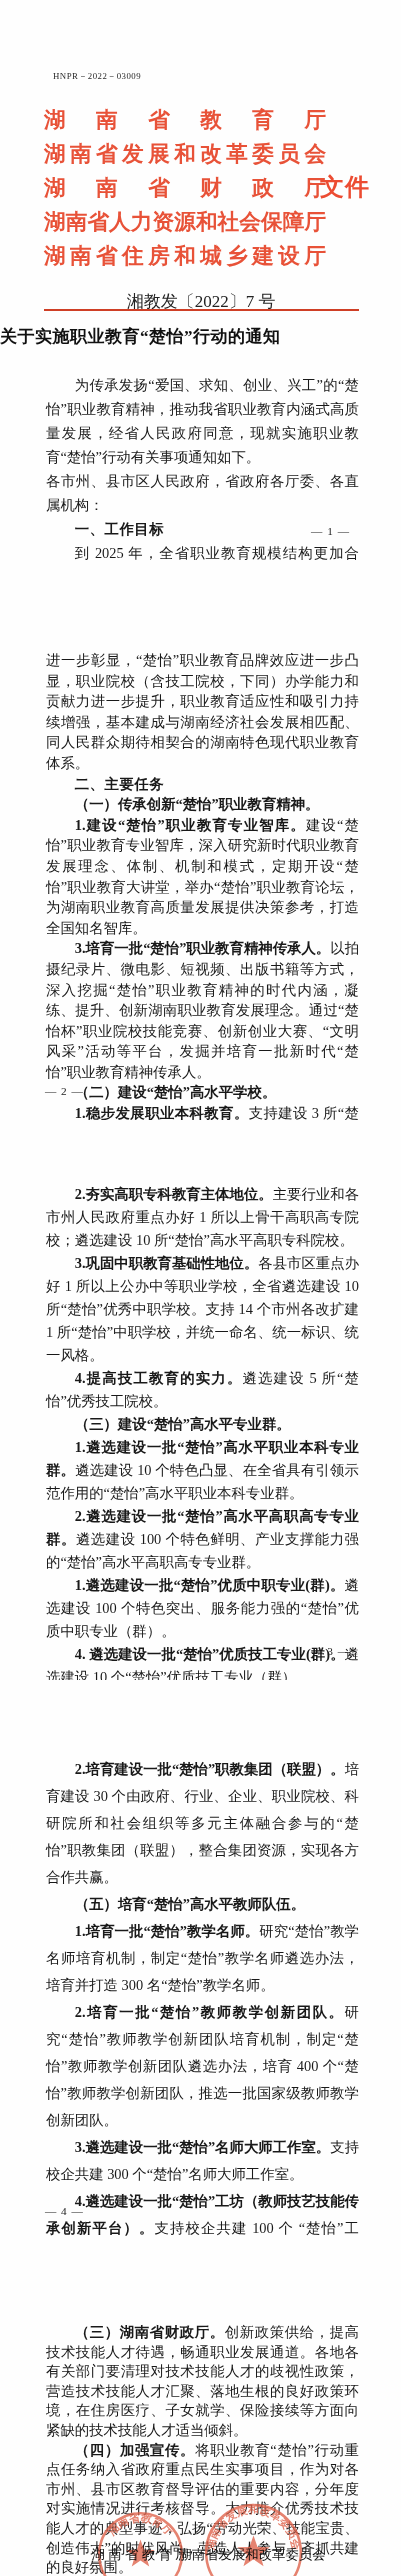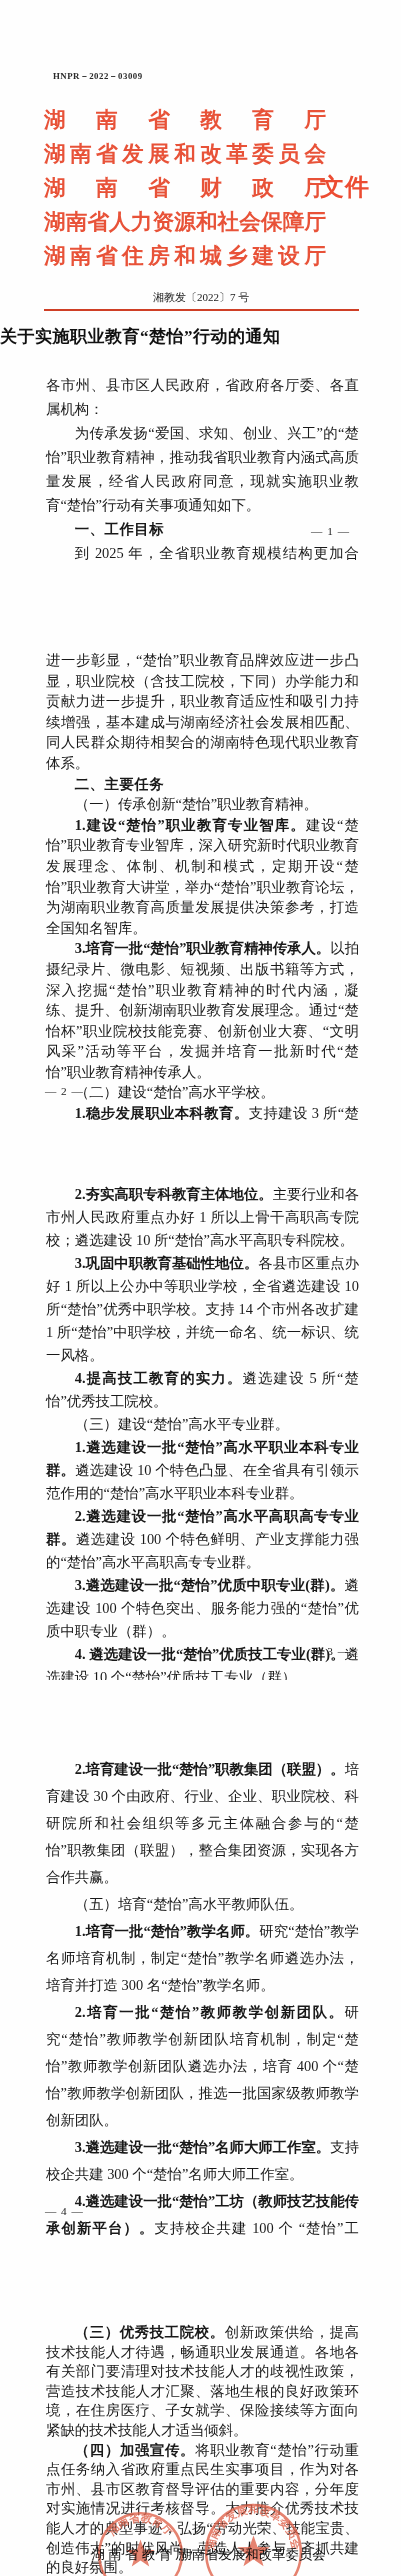--- a/index.html
+++ b/index.html
@@ -11,40 +11,40 @@
     background:#fefefe;
     font-family:"Liberation Serif","DejaVu Serif",serif;
     color:#1c1c1c;
     overflow:hidden;
   }
   .page{position:relative;width:402px;height:560px;background:#fefefe;}
 
   
   .ref-code{
     position:absolute;left:53px;top:71px;
-    font-size:8.8px;letter-spacing:0.5px;color:#2a2a2a;font-weight:bold;
+    font-size:8.8px;letter-spacing:0.5px;color:#2a2a2a;
   }
   .agency-block{
     position:absolute;left:44px;top:103px;width:282px;
   }
   .agency-line{
     font-size:21.6px;line-height:34px;font-weight:700;
     color:#e85238;
     text-align:justify;text-align-last:justify;
     white-space:nowrap;
   }
   .file-suffix{
     position:absolute;left:320px;top:171px;width:44px;
     font-size:24px;font-weight:700;color:#ec4c32;letter-spacing:1px;
     white-space:nowrap;
     text-align:center;
   }
   .doc-number{
     position:absolute;left:0;top:290px;width:402px;
-    text-align:center;font-size:11px;color:#222;
+    text-align:center;font-size:17px;color:#222;
   }
   .red-rule{
     position:absolute;left:44px;top:309px;width:315px;height:1.5px;
     background:#cf3f26;
   }
   .doc-title{
     position:absolute;left:0;top:325px;width:402px;
     text-align:left;font-size:17px;font-weight:700;letter-spacing:0.5px;color:#111;
   }
 
@@ -60,21 +60,21 @@
   .p4 .body-col{top:76px;line-height:27px;}
   .p5 .body-col{top:83px;line-height:19.6px;}
   .blk{margin:0;}
   .blk.salutation{text-indent:0;}
   .blk.para{text-indent:2em;}
   .blk.para_cont{text-indent:0;margin-top:25px;}
   .blk.h1{
     text-indent:2em;font-weight:700;letter-spacing:0.5px;
     font-family:"Liberation Sans","DejaVu Sans",sans-serif;
   }
-  .blk.h2{text-indent:2em;font-weight:400;}
+  .blk.h2{text-indent:2em;font-weight:700;}
   .lead{font-weight:600;}
 
   .page-num{
     position:absolute;bottom:23px;
     font-size:11.3px;color:#222;letter-spacing:1px;white-space:nowrap;
   }
   .page-num.right{right:52px;}
   .page-num.left{left:45px;}
 
   
@@ -99,22 +99,22 @@
       <div class="agency-line">湖南省人力资源和社会保障厅</div>
       <div class="agency-line">湖南省住房和城乡建设厅</div>
     </div>
     <div class="file-suffix">文件</div>
 
     <div class="doc-number">湘教发〔2022〕7 号</div>
     <div class="red-rule"></div>
     <div class="doc-title">关于实施职业教育“楚怡”行动的通知</div>
 
     <div class="body-col">
+        <div class="blk para">为传承发扬“爱国、求知、创业、兴工”的“楚怡”职业教育精神，推动我省职业教育内涵式高质量发展，经省人民政府同意，现就实施职业教育“楚怡”行动有关事项通知如下。</div>
         <div class="blk salutation">各市州、县市区人民政府，省政府各厅委、各直属机构：</div>
-        <div class="blk para">为传承发扬“爱国、求知、创业、兴工”的“楚怡”职业教育精神，推动我省职业教育内涵式高质量发展，经省人民政府同意，现就实施职业教育“楚怡”行动有关事项通知如下。</div>
         <div class="blk h1">一、工作目标</div>
         <div class="blk para">到 2025 年，全省职业教育规模结构更加合理，职业教育类型特色更加鲜明，职业教育发展环境更加优化，“楚怡”职业教育精神</div>
       </div>
     <div class="page-num right">— 1 —</div>
   </div>
 
   <div class="page p2">
     <div class="body-col">
         <div class="blk para_cont">进一步彰显，“楚怡”职业教育品牌效应进一步凸显，职业院校（含技工院校，下同）办学能力和贡献力进一步提升，职业教育适应性和吸引力持续增强，基本建成与湖南经济社会发展相匹配、同人民群众期待相契合的湖南特色现代职业教育体系。</div>
         <div class="blk h1">二、主要任务</div>
@@ -128,21 +128,21 @@
   </div>
 
   <div class="page p3">
     <div class="body-col">
         <div class="blk para"><span class="lead">2.夯实高职专科教育主体地位。</span>主要行业和各市州人民政府重点办好 1 所以上骨干高职高专院校；遴选建设 10 所“楚怡”高水平高职专科院校。</div>
         <div class="blk para"><span class="lead">3.巩固中职教育基础性地位。</span>各县市区重点办好 1 所以上公办中等职业学校，全省遴选建设 10 所“楚怡”优秀中职学校。支持 14 个市州各改扩建 1 所“楚怡”中职学校，并统一命名、统一标识、统一风格。</div>
         <div class="blk para"><span class="lead">4.提高技工教育的实力。</span>遴选建设 5 所“楚怡”优秀技工院校。</div>
         <div class="blk h2">（三）建设“楚怡”高水平专业群。</div>
         <div class="blk para"><span class="lead">1.遴选建设一批“楚怡”高水平职业本科专业群。</span>遴选建设 10 个特色凸显、在全省具有引领示范作用的“楚怡”高水平职业本科专业群。</div>
         <div class="blk para"><span class="lead">2.遴选建设一批“楚怡”高水平高职高专专业群。</span>遴选建设 100 个特色鲜明、产业支撑能力强的“楚怡”高水平高职高专专业群。</div>
-        <div class="blk para"><span class="lead">3.遴选建设一批“楚怡”优质中职专业(群)。</span>遴选建设 100 个特色突出、服务能力强的“楚怡”优质中职专业（群）。</div>
+        <div class="blk para"><span class="lead">1.遴选建设一批“楚怡”优质中职专业(群)。</span>遴选建设 100 个特色突出、服务能力强的“楚怡”优质中职专业（群）。</div>
         <div class="blk para"><span class="lead">4. 遴选建设一批“楚怡”优质技工专业(群)。</span>遴选建设 10 个“楚怡”优质技工专业（群）。</div>
         <div class="blk h2">（四）建设“楚怡”产教融合创新平台。</div>
         <div class="blk para"><span class="lead">1.遴选建设一批“楚怡”产教融合实训基地。</span>支持建设 80 个集教育教学、职业培训和职业技能竞赛等于一体的“楚怡”产教融合实训基地，充分发挥基地在科学管理、教学改革、机制创新、生产性实训等方面的示范辐射作用。</div>
       </div>
     <div class="page-num right">— 3 —</div>
   </div>
 
   <div class="page p4">
     <div class="body-col">
         <div class="blk para"><span class="lead">2.培育建设一批“楚怡”职教集团（联盟）。</span>培育建设 30 个由政府、行业、企业、职业院校、科研院所和社会组织等多元主体融合参与的“楚怡”职教集团（联盟），整合集团资源，实现各方合作共赢。</div>
@@ -153,21 +153,21 @@
         <div class="blk para"><span class="lead">4.遴选建设一批“楚怡”工坊（教师技艺技能传承创新平台）。</span>支持校企共建 100 个 “楚怡”工坊，充分发挥“楚怡”工坊在名师带徒、技艺交流和工匠精神传承等方面的独特作用。</div>
         <div class="blk h1">三、组织实施</div>
         <div class="blk para"><span class="lead">（一）加强组织领导。</span>省职业教育工作联席会议成员单位按照各自职能职责，扎实推进职业教育“楚怡”行动实施。各市州、县市区要细化分解目标任务，科学安排建设进度，确保各项工作有序完成。</div>
         <div class="blk para"><span class="lead">（二）加大经费投入。</span>建立多元化筹资渠道。省财政对职业教育“楚怡”行动给予专项补助，原则上通过统筹“楚怡”中职学校建设补助资金以及职业教育等相关专项资金落实。同时，统筹用好地方政府专项债券，引导和推动各市州、县市区加大职业教育“楚怡”行动资金投入。积极争取社会资金支持。切实加强经费使用管理，提高资金使用绩效。</div>
       </div>
     <div class="page-num left">— 4 —</div>
   </div>
 
   <div class="page p5">
     <div class="body-col">
-        <div class="blk para"><span class="lead">（三）优秀技工院校。</span>创新政策供给，提高技术技能人才待遇，畅通职业发展通道。各地各有关部门要清理对技术技能人才的歧视性政策，营造技术技能人才汇聚、落地生根的良好政策环境，在住房医疗、子女就学、保险接续等方面向紧缺的技术技能人才适当倾斜。</div>
+        <div class="blk para"><span class="lead">（三）湖南省财政厅。</span>创新政策供给，提高技术技能人才待遇，畅通职业发展通道。各地各有关部门要清理对技术技能人才的歧视性政策，营造技术技能人才汇聚、落地生根的良好政策环境，在住房医疗、子女就学、保险接续等方面向紧缺的技术技能人才适当倾斜。</div>
         <div class="blk para"><span class="lead">（四）加强宣传。</span>将职业教育“楚怡”行动重点任务纳入省政府重点民生实事项目，作为对各市州、县市区教育督导评估的重要内容，分年度对实施情况进行考核督导。大力推介优秀技术技能人才的典型事迹，弘扬“劳动光荣、技能宝贵、创造伟大”的时代风尚，营造人人参与、齐抓共建的良好氛围。</div>
       </div>
     <div id="seal-layer">
         <div class="seal" style="left: 94px; top: 268px;"><svg width="93" height="93" viewBox="0 0 180 180">
             <defs>
               <path id="arc0" d="M 32.0 117.0 A 64 64 0 1 1 148.0 117.0"></path>
             </defs>
             <circle cx="90" cy="90" r="80" fill="none" stroke="#df6149" stroke-width="5"></circle>
             <polygon points="90.0,61.2 83.2,80.6 62.6,81.1 79.0,93.6 73.1,113.3 90.0,101.6 106.9,113.3 101.0,93.6 117.4,81.1 96.8,80.6" fill="#df6149"></polygon>
             <text font-size="21.0" font-weight="700" fill="#df6149" font-family="Liberation Serif, DejaVu Serif, serif"><textPath href="#arc0" startOffset="50%" text-anchor="middle">湖南省教育厅</textPath></text>

